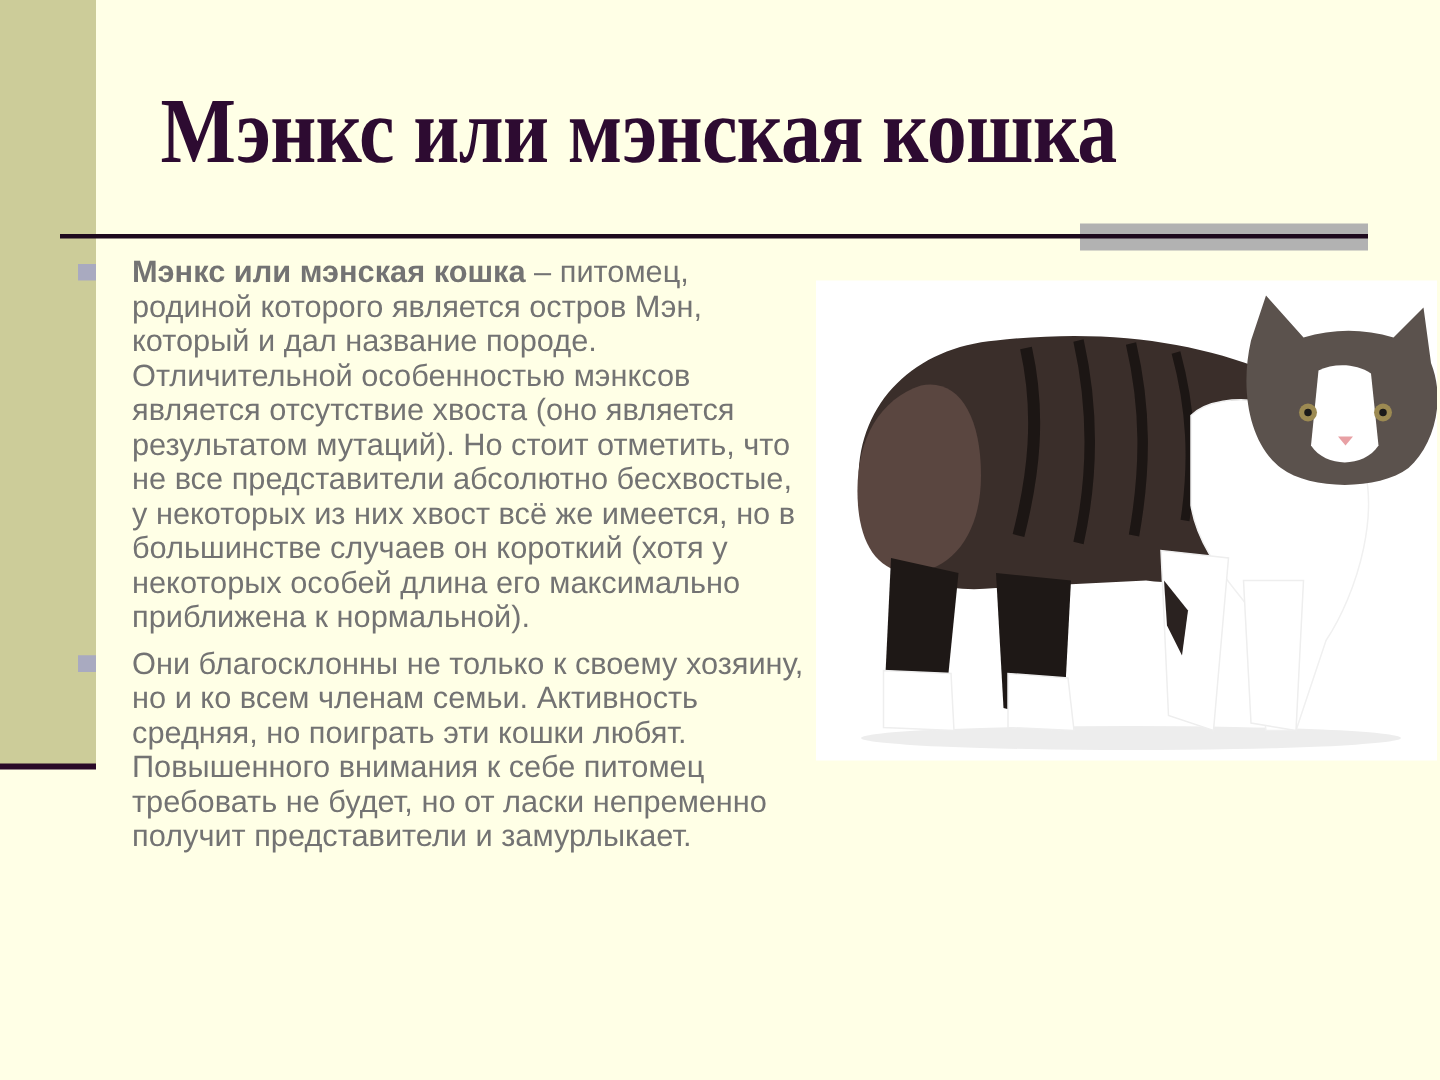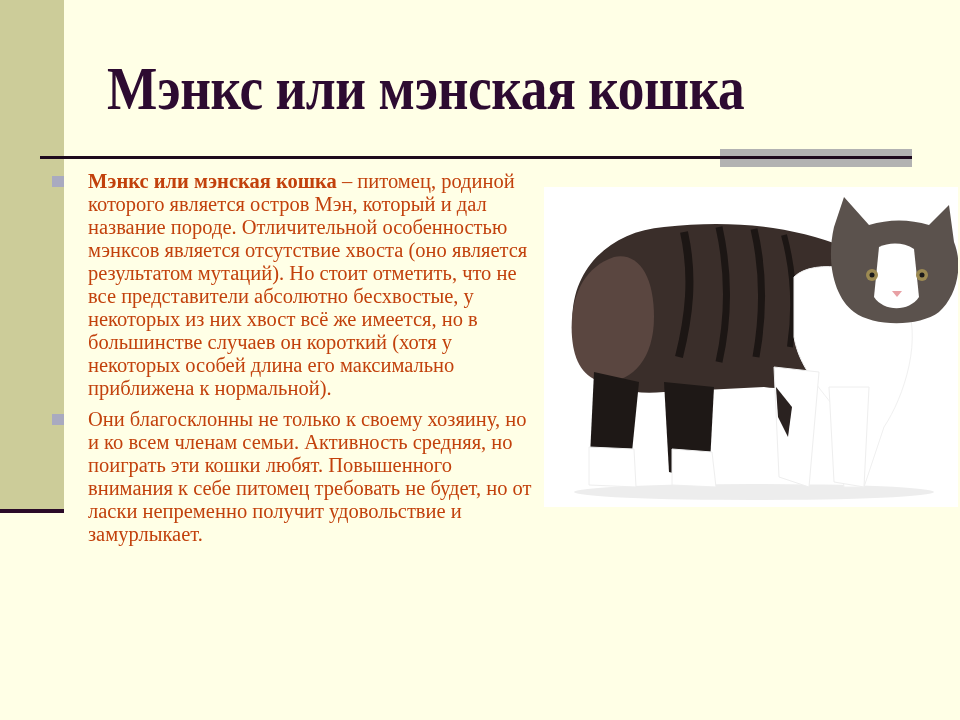--- a/index.html
+++ b/index.html
@@ -40,23 +40,22 @@
   }
   .content {
     position: absolute; left: 52px; top: 170px; width: 490px;
     margin: 0; padding: 0; list-style: none;
   }
   .content li {
     position: relative;
     padding-left: 36px;
     font-size: 20.5px;
     line-height: 23px;
-    color: #c2410c;
+    color: #737373;
     margin-bottom: 8px;
-    font-family: Liberation Serif, serif;
   }
   .content li .bullet {
     position: absolute; left: 0; top: 6px;
     width: 12px; height: 11px;
     background: #A9AAC0;
     display: block;
   }
   .content li .lead { font-weight: bold; }
   .photo {
     position: absolute; left: 544px; top: 187px; width: 414px; height: 320px;
@@ -79,21 +78,21 @@
 <ul class="content">
   <li>
     <span class="bullet"></span>
     <span class="lead">Мэнкс или мэнская кошка</span><span> – питомец, родиной которого является остров Мэн, который и дал название породе. Отличительной особенностью мэнксов является отсутствие хвоста (оно является результатом мутаций). Но стоит отметить, что не все представители абсолютно бесхвостые, у некоторых из них хвост всё же имеется, но в большинстве случаев он короткий (хотя у некоторых особей длина его максимально приближена к нормальной).</span>
   </li>
   <li>
     <span class="bullet"></span>
   </li>
   <li>
     <span class="bullet"></span>
-    <span>Они благосклонны не только к своему хозяину, но и ко всем членам семьи. Активность средняя, но поиграть эти кошки любят. Повышенного внимания к себе питомец требовать не будет, но от ласки непременно получит удовольствие и замурлыкает.</span>
+    <span>Они благосклонны не только к своему хозяину, но и ко всем членам семьи. Активность средняя, но поиграть эти кошки любят. Повышенного внимания к себе питомец требовать не будет, но от ласки непременно получит представители и замурлыкает.</span>
   </li>
 </ul>
 
 <div class="photo">
   <svg viewBox="0 0 414 320" xmlns="http://www.w3.org/2000/svg">
 
     <ellipse cx="210" cy="305" rx="180" ry="8" fill="#EDEDED"></ellipse>
 
     <path d="M30 150 C20 90 60 45 120 40 C190 32 250 40 300 60 L300 150 C280 190 250 205 220 200 L120 205 C70 210 35 190 30 150 Z" fill="#3A2E2A"></path>
     <path d="M28 150 C25 110 40 80 70 70 C95 65 110 90 110 130 C110 170 90 195 60 195 C40 192 30 175 28 150 Z" fill="#5A4640"></path>

